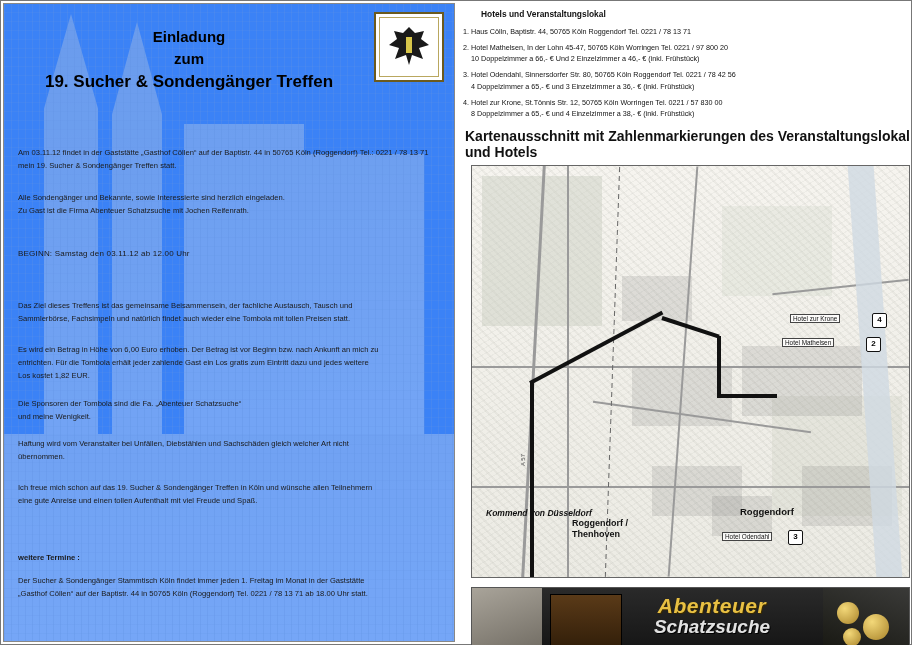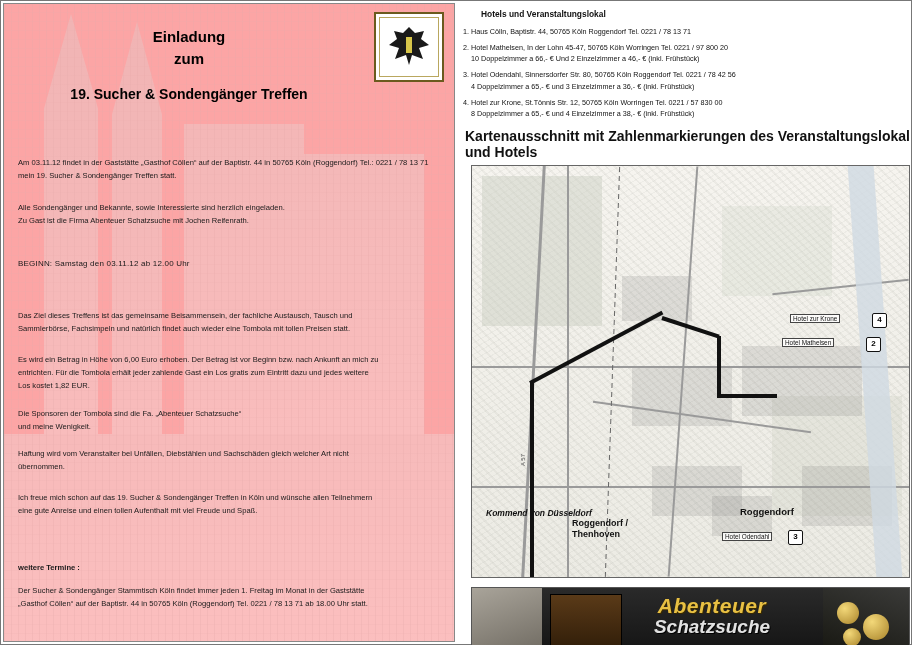--- a/index.html
+++ b/index.html
@@ -1,33 +1,33 @@
 <!DOCTYPE html>
 <html><head>
 <meta charset="utf-8">
 <style>
   html,body{margin:0;padding:0;background:#ffffff;}
   body{width:912px;height:645px;font-family:"Liberation Sans",sans-serif;color:#111;overflow:hidden;}
   #page{position:relative;width:912px;height:645px;box-sizing:border-box;border:1px solid #777;background:#fff;}
 
   
-  #left{position:absolute;left:2px;top:2px;width:452px;height:639px;box-sizing:border-box;border:1px solid #888;background:#fca5a5;overflow:hidden;}
+  #left{position:absolute;left:2px;top:2px;width:452px;height:639px;box-sizing:border-box;border:1px solid #888;background:#3b82f6;overflow:hidden;}
   
   #cathedral{position:absolute;left:0;top:0;width:452px;height:639px;opacity:.30;}
   #cathedral .spire{position:absolute;background:linear-gradient(to bottom,#d8d8d8,#f2f2f2);}
   #cathedral .hatch{position:absolute;left:0;top:0;width:452px;height:639px;
      background:repeating-linear-gradient(90deg,rgba(180,180,180,.30) 0 1px,rgba(255,255,255,0) 1px 7px);}
   #cathedral .hatch2{position:absolute;left:0;top:0;width:452px;height:639px;
      background:repeating-linear-gradient(0deg,rgba(190,190,190,.18) 0 1px,rgba(255,255,255,0) 1px 9px);}
 
   #leftcontent{position:relative;z-index:3;padding:10px 14px;}
   .title{text-align:center;font-weight:bold;color:#000;}
   .t1{font-size:15px;margin-top:14px;}
   .t2{font-size:15px;margin-top:5px;}
-  .t3{font-size:14px;margin-top:19px;}
+  .t3{font-size:17px;margin-top:5px;}
   .t4{font-size:15px;margin-top:5px;}
   #titleblock{padding-right:80px;}
   #crest{position:absolute;right:10px;top:8px;width:66px;height:66px;border:2px solid #6b5a1e;background:#fff;z-index:5;}
   #crest .inner{position:absolute;left:3px;top:3px;right:3px;bottom:3px;border:1px solid #b9a75e;}
 
   .body-text{font-size:7.6px;line-height:1.75;color:#1a1a1a;margin-top:0;}
   .p{margin:0 0 11px 0;}
   .beginn{font-size:8px;font-weight:normal;letter-spacing:.2px;}
 
   

